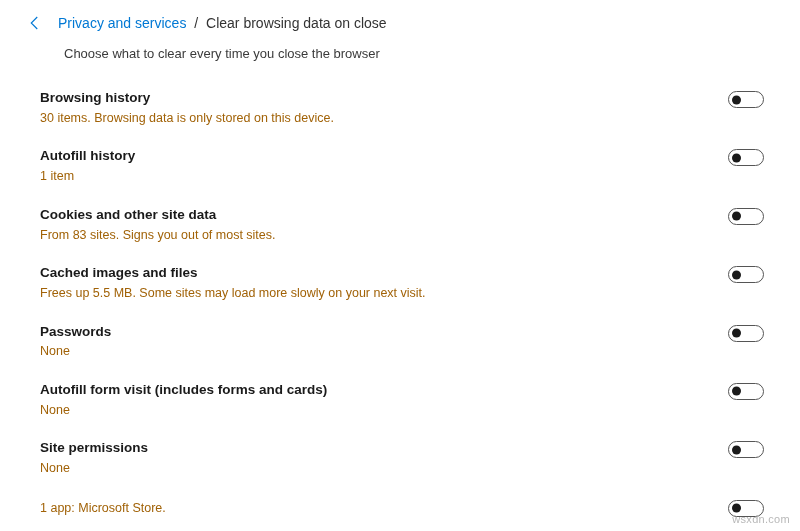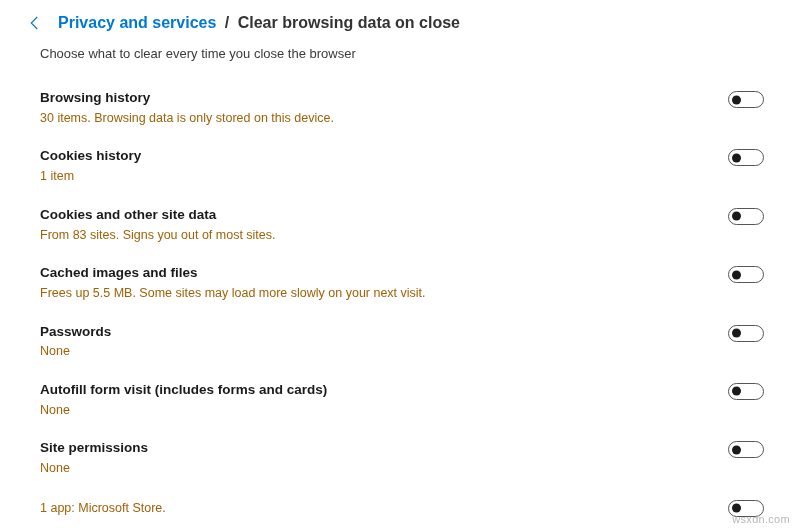--- a/index.html
+++ b/index.html
@@ -29,37 +29,38 @@
       align-items: center;
     }
     .back-arrow svg {
       width: 18px;
       height: 18px;
       stroke: #0078d4;
       stroke-width: 1.5;
       fill: none;
     }
     .breadcrumb {
-      font-size: 16px;
-      font-weight: 700;
+      font-size: 14px;
+      font-weight: 400;
     }
     .breadcrumb .parent {
       color: #0078d4;
     }
     .breadcrumb .sep {
       color: #333;
       margin: 0 4px;
     }
     .breadcrumb .current {
       color: #333;
     }
     .intro {
       padding: 2px 4px 0 40px;
       font-size: 13px;
       color: #3a3a3a;
+      margin-left: 24px;
     }
     .settings-list {
       padding: 20px 30px 0 40px;
     }
     .setting-row {
       display: flex;
       justify-content: space-between;
       align-items: flex-start;
       padding: 8px 0 12px 0;
     }
@@ -135,21 +136,21 @@
       <div class="setting-title">Browsing history</div>
       <div class="setting-desc">30 items. Browsing data is only stored on this device.</div>
     </div>
     <div class="toggle">
         <div class="toggle-knob"></div>
       </div>
   </div>
 
   <div class="setting-row">
     <div class="setting-text">
-      <div class="setting-title">Cookies history</div>
+      <div class="setting-title">Autofill history</div>
       <div class="setting-desc">1 item</div>
     </div>
     <div class="toggle">
         <div class="toggle-knob"></div>
       </div>
   </div>
 
   <div class="setting-row">
     <div class="setting-text">
       <div class="setting-title">Cookies and other site data</div>

